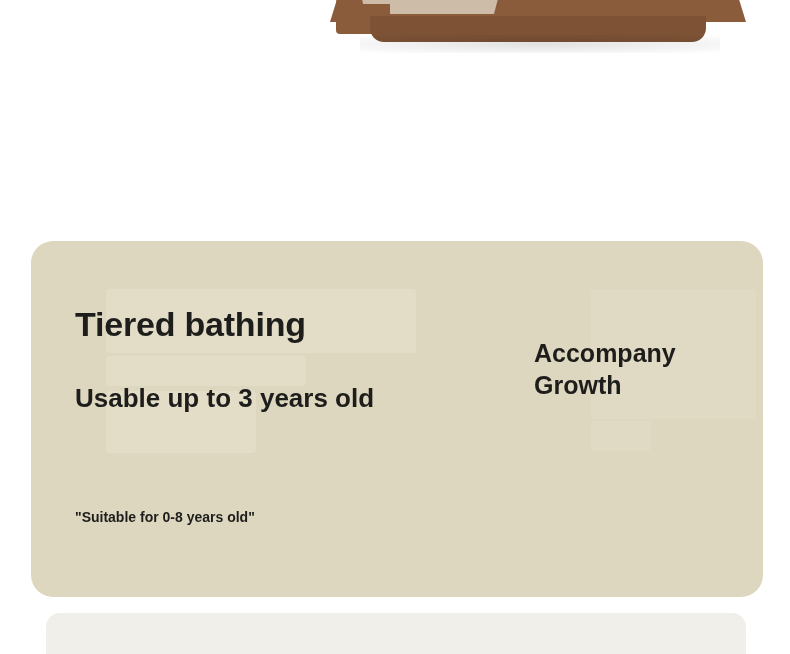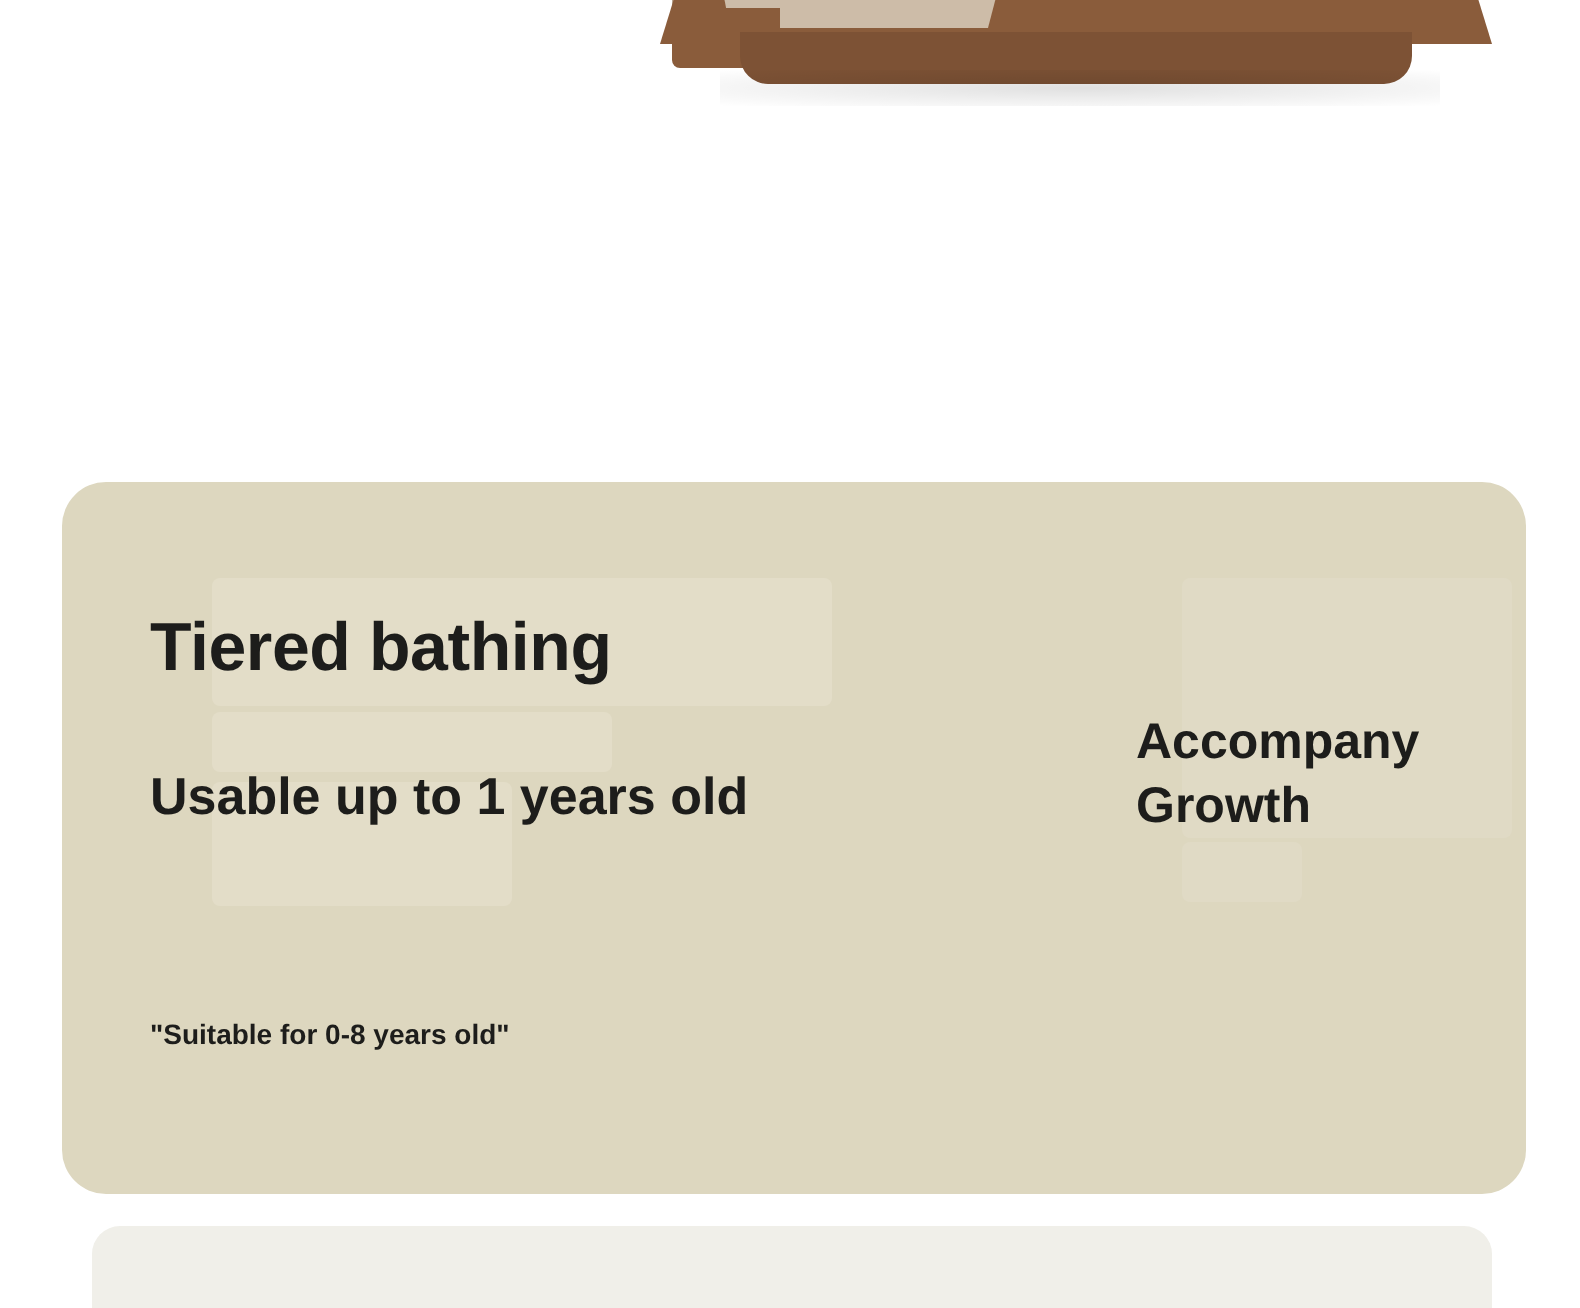--- a/index.html
+++ b/index.html
@@ -160,28 +160,27 @@
   .card-note {
     position: absolute;
     left: 75px;
     top: 509px;
     font-size: 14px;
     color: #1d1d1b;
     font-weight: 700;
   }
   .card-right {
     position: absolute;
-    left: 568px;
+    left: 534px;
     top: 338px;
     width: 210px;
     font-size: 25px;
     line-height: 1.26;
     color: #1d1d1b;
     font-weight: 700;
-    margin-top: 18px;
   }
 
   
   .bottom-strip {
     position: absolute;
     left: 46px;
     top: 613px;
     width: 700px;
     height: 41px;
     background: #f0efe9;
@@ -221,20 +220,20 @@
   <div class="blotch b1"></div>
   <div class="blotch b2"></div>
   <div class="blotch b3"></div>
   <div class="blotch b4"></div>
   <div class="blotch b5"></div>
 </div>
 
 <div class="card-abs">
   <div class="card-title">Tiered bathing</div>
 
-  <div class="card-sub">Usable up to 1 years old</div>
+  <div class="card-sub">Usable up to 3 years old</div>
 
   <div class="card-note">"Suitable for 0-8 years old"</div>
 
   <div class="card-right">Accompany Growth</div>
 </div>
 
 <div class="bottom-strip"></div>
 
 </body></html>

